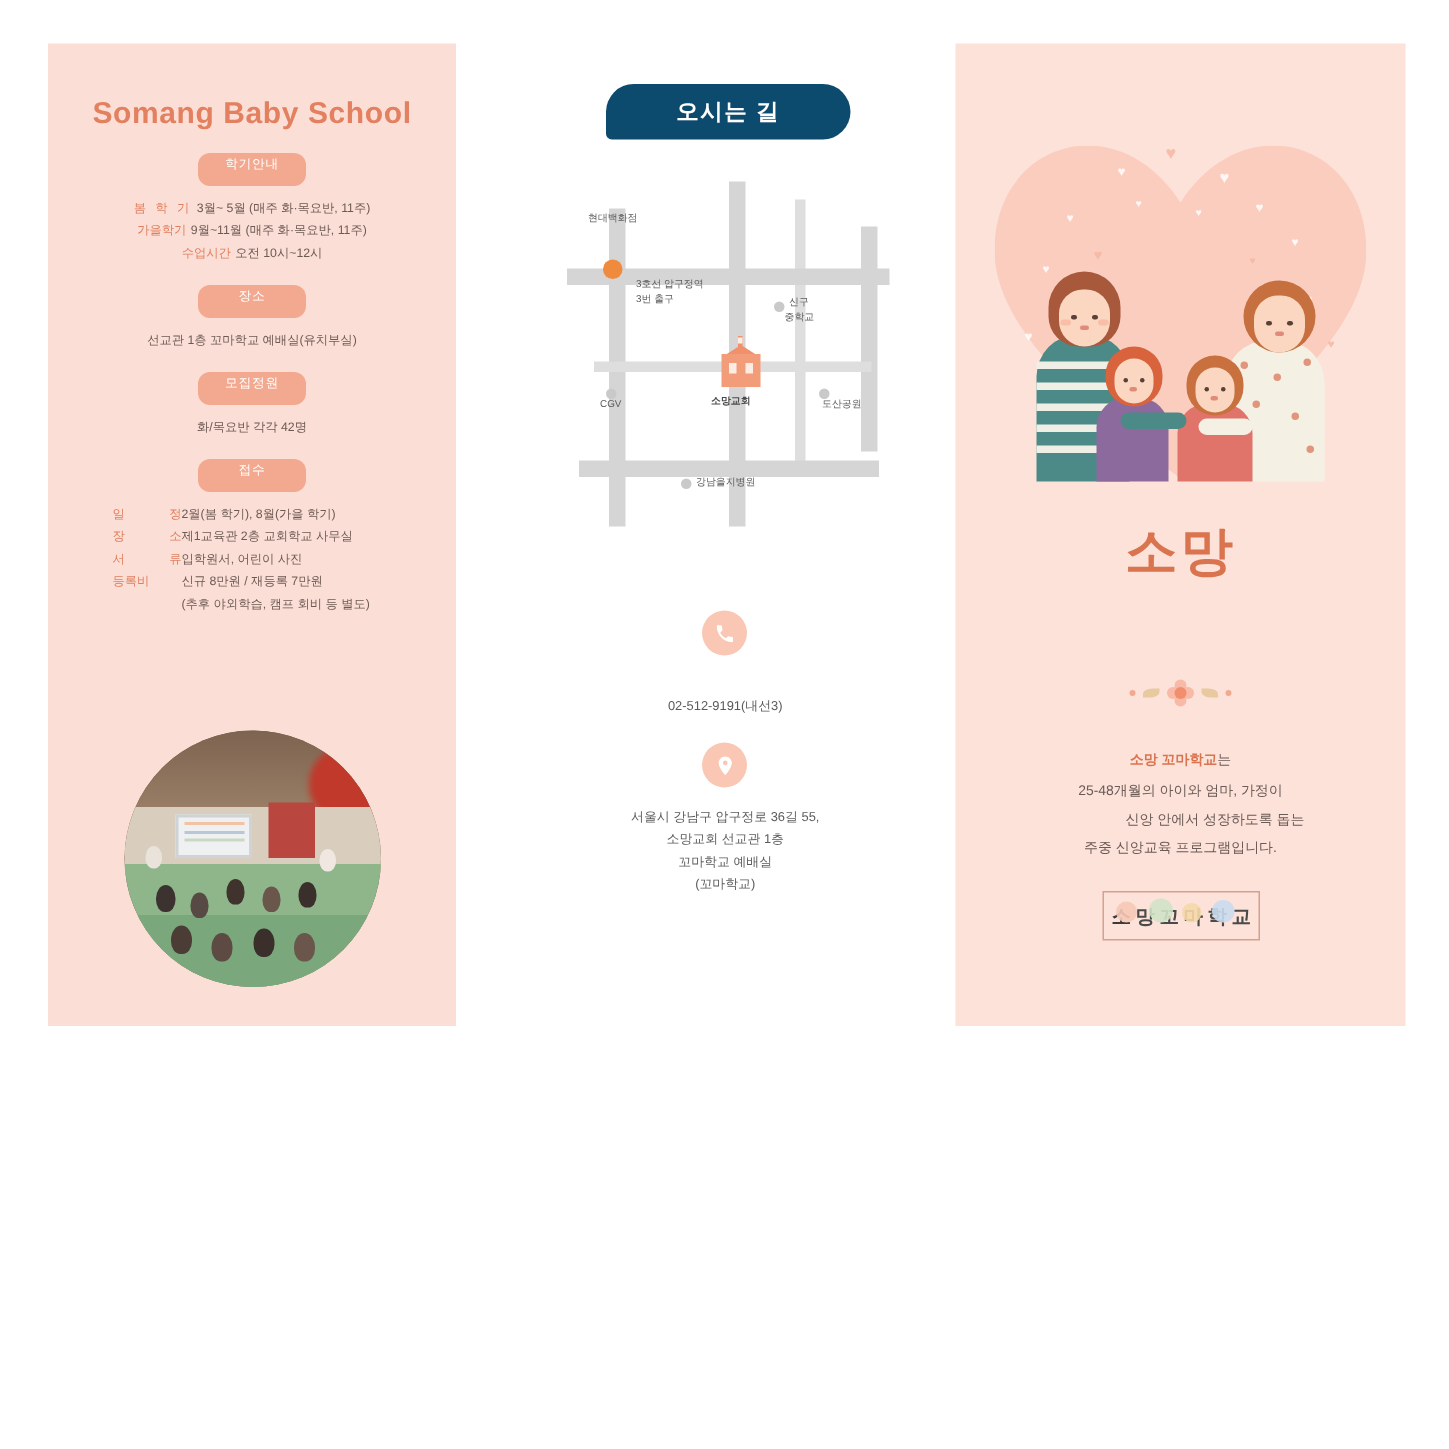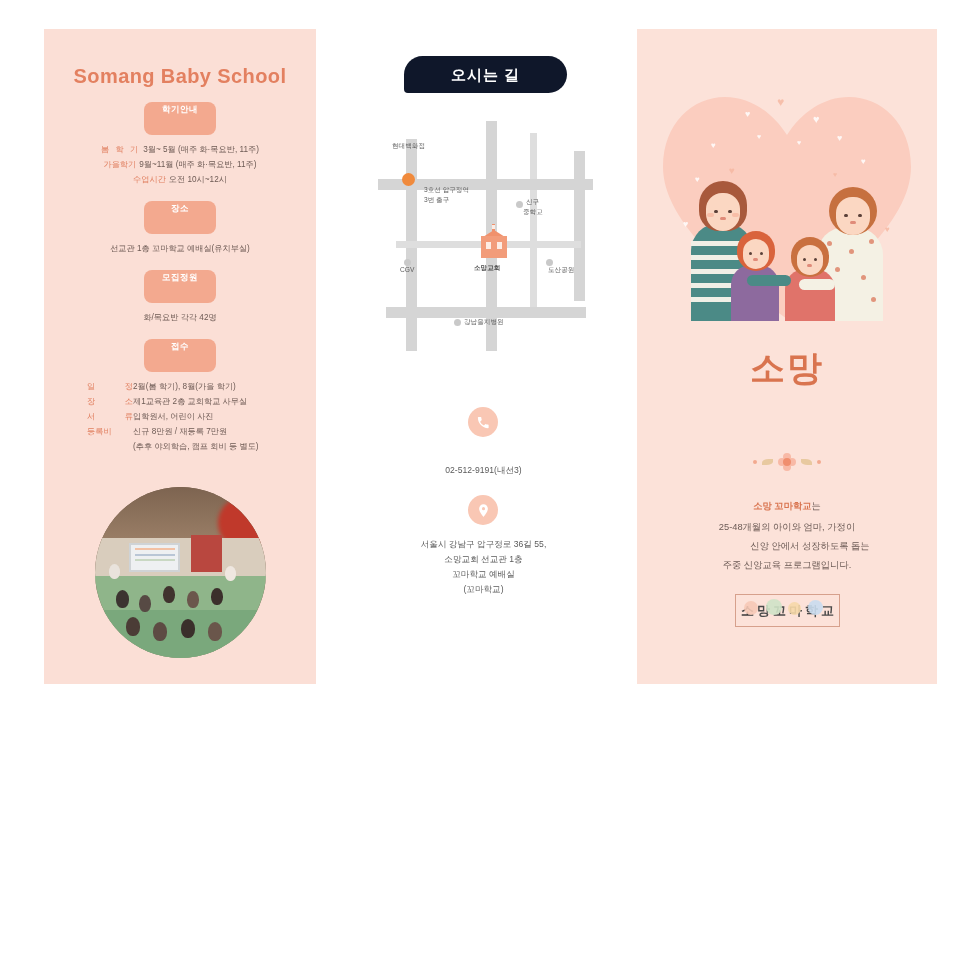--- a/index.html
+++ b/index.html
@@ -6,43 +6,42 @@
   html, body {
     width: 966px; height: 966px;
     background: #ffffff;
     font-family: "Liberation Sans", sans-serif;
     overflow: hidden;
   }
   .page { position: relative; width: 966px; height: 966px; }
 
   
   .panel-left {
-    position: absolute; left: 44px; top: 29px;
+    position: absolute; left: 32px; top: 29px;
     width: 272px; height: 655px;
     background: #fbdfd6;
   }
   .brand-title {
     margin-top: 36px;
     text-align: center;
     font-size: 20px;
     font-weight: bold;
     color: #e38060;
     letter-spacing: 0.4px;
   }
   .pill {
-    width: 72px; height: 33px;
+    width: 72px; height: 22px;
     margin: 0 auto;
     background: #f3a98f;
     border-radius: 8px;
     color: #ffffff;
     font-size: 8.5px;
     line-height: 15px;
     text-align: center;
     letter-spacing: 0.5px;
-    font-weight: bold;
   }
   .sec { margin-top: 14px; }
   .sec-lines { margin-top: 7px; text-align: center; }
   .ln {
     font-size: 8.2px;
     color: #6d5a54;
     line-height: 15px;
     white-space: nowrap;
   }
   .ln .k { color: #e07f5f; letter-spacing: 2px; margin-right: 3px; }
@@ -78,21 +77,21 @@
 
   
   .panel-mid {
     position: absolute; left: 340px; top: 29px;
     width: 287px; height: 655px;
     background: #ffffff;
   }
   .mid-pill {
     position: absolute; left: 64px; top: 27px;
     width: 163px; height: 37px;
-    background: #0f172a;
+    background: #0c4a6e;
     border-radius: 19px 19px 19px 4px;
     color: #ffffff;
     font-size: 15px;
     font-weight: bold;
     line-height: 37px;
     text-align: center;
     letter-spacing: 1px;
   }
   .map { position: absolute; left: 38px; top: 92px; width: 215px; height: 230px; }
   .rd { position: absolute; background: #d5d5d5; }

